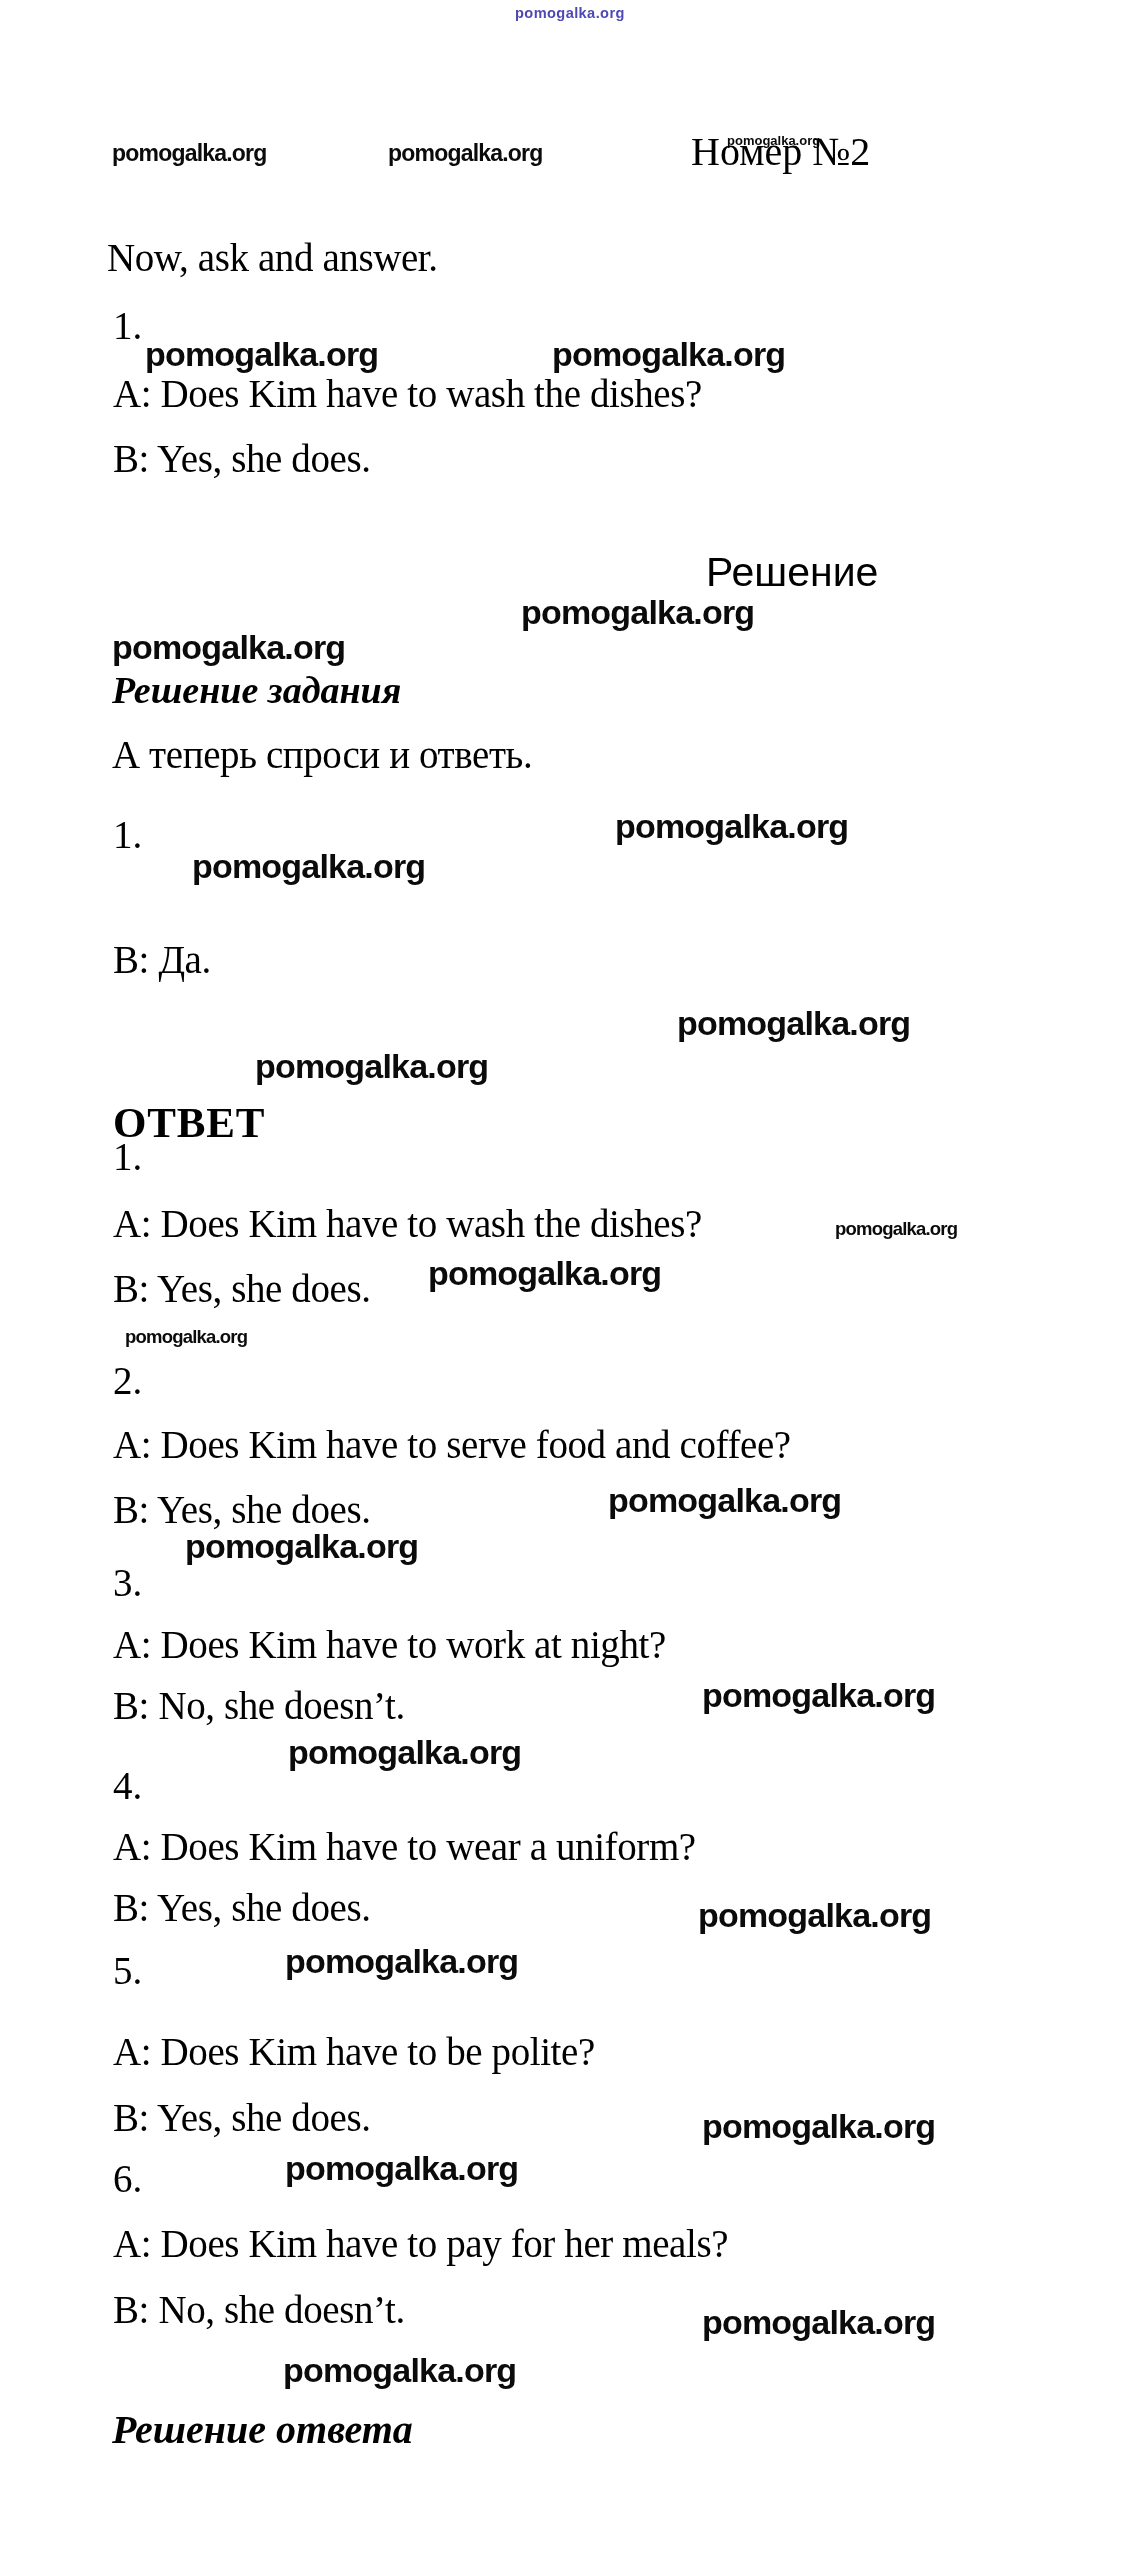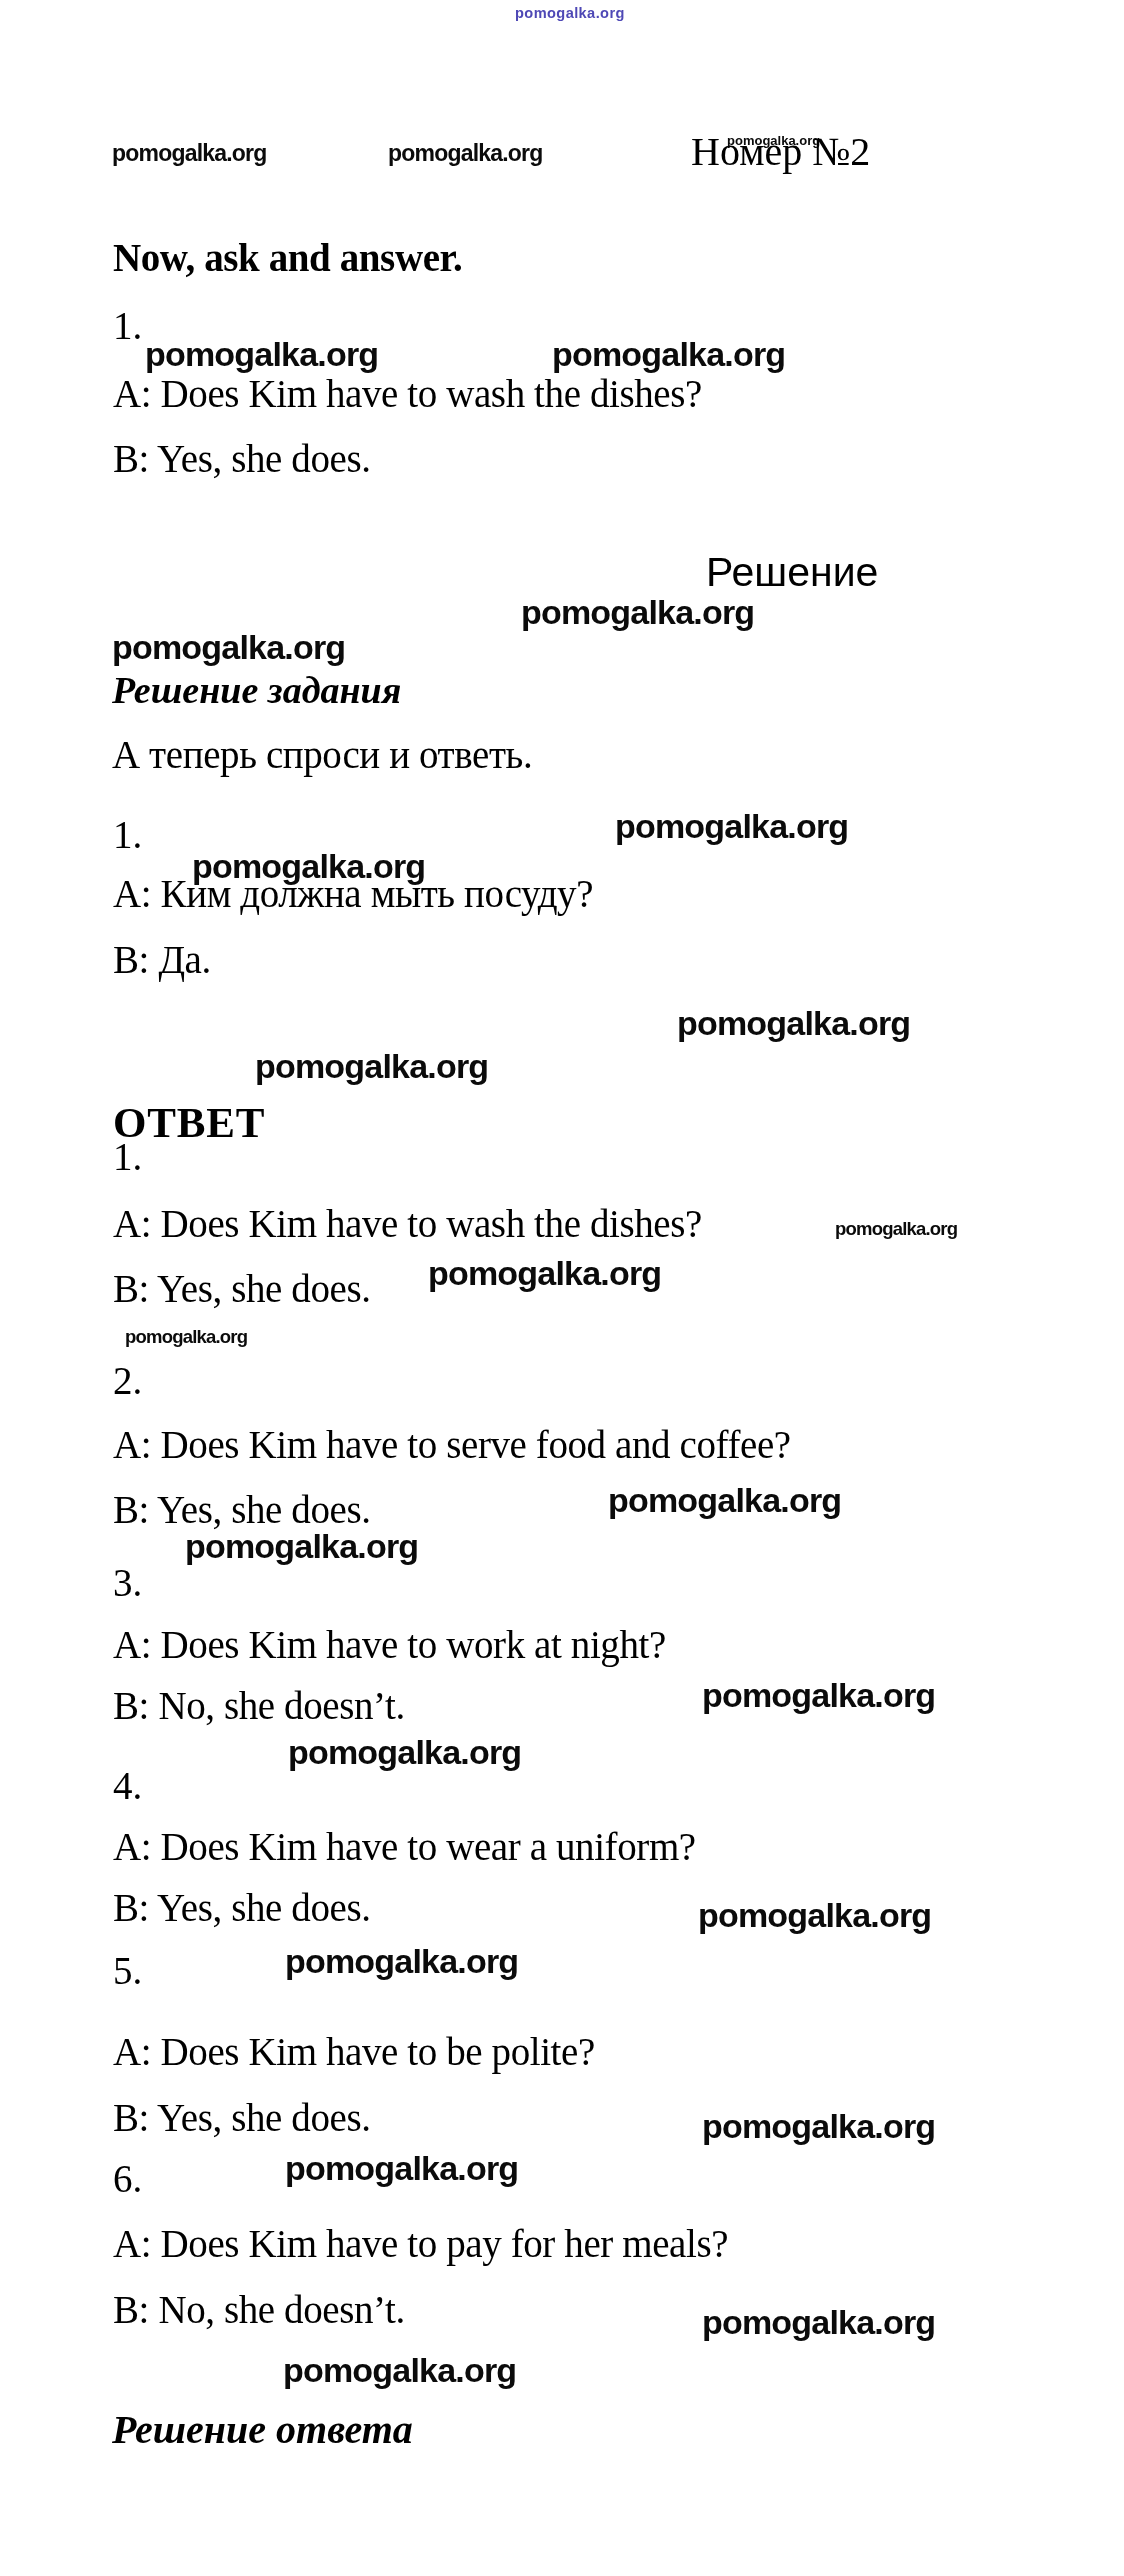--- a/index.html
+++ b/index.html
@@ -38,37 +38,36 @@
 
 <div id="page">
 
   <div class="line wm-blue" style="left:515px;top:6.2px;">pomogalka.org</div>
 
   <div class="line wm wm30" style="left:112px;top:142px;">pomogalka.org</div>
   <div class="line wm wm30" style="left:388px;top:142px;">pomogalka.org</div>
   <div class="line wm wm17" style="left:727px;top:134px;">pomogalka.org</div>
   <div class="line doc-title" style="left:691px;top:132px;">Номер №2</div>
 
-  <div class="line body-text" style="left:113px;top:238px;font-weight:bold;">Now, ask and answer.</div>
+  <div class="line body-text" style="left:107px;top:238px;">Now, ask and answer.</div>
   <div class="line num" style="left:113px;top:306px;">1.</div>
   <div class="line wm wm44" style="left:145px;top:337px;">pomogalka.org</div>
   <div class="line wm wm44" style="left:552px;top:337px;">pomogalka.org</div>
   <div class="line body-text" style="left:113px;top:374px;">A: Does Kim have to wash the dishes?</div>
   <div class="line body-text" style="left:113px;top:439px;">B: Yes, she does.</div>
 
   <div class="line h-solution" style="left:706px;top:552px;">Решение</div>
   <div class="line wm wm44" style="left:521px;top:595px;">pomogalka.org</div>
   <div class="line wm wm44" style="left:112px;top:630px;">pomogalka.org</div>
 
   <div class="line h-translation" style="left:112px;top:671px;">Решение задания</div>
   <div class="line body-text" style="left:112px;top:735px;">А теперь спроси и ответь.</div>
   <div class="line num" style="left:113px;top:815px;">1.</div>
   <div class="line wm wm44" style="left:615px;top:809px;">pomogalka.org</div>
   <div class="line wm wm44" style="left:192px;top:849px;">pomogalka.org</div>
-  <div class="line body-text" style="left:113px;top:874px;">A: Ким должна мыть посуду?</div>
   <div class="line body-text" style="left:113px;top:940px;">B: Да.</div>
 
   <div class="line wm wm44" style="left:677px;top:1006px;">pomogalka.org</div>
   <div class="line wm wm44" style="left:255px;top:1049px;">pomogalka.org</div>
   <div class="line h-answer" style="left:113px;top:1101px;">ОТВЕТ</div>
 
   <div class="line num" style="left:113px;top:1137px;">1.</div>
   <div class="line body-text" style="left:113px;top:1204px;">A: Does Kim have to wash the dishes?</div>
   <div class="line wm wm24" style="left:835px;top:1220px;">pomogalka.org</div>
   <div class="line body-text" style="left:113px;top:1269px;">B: Yes, she does.</div>

